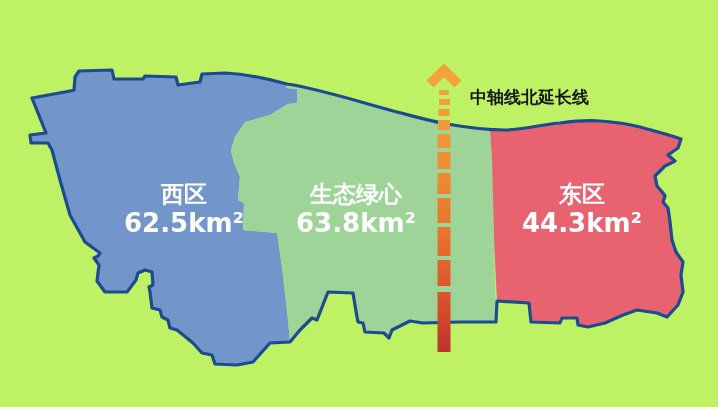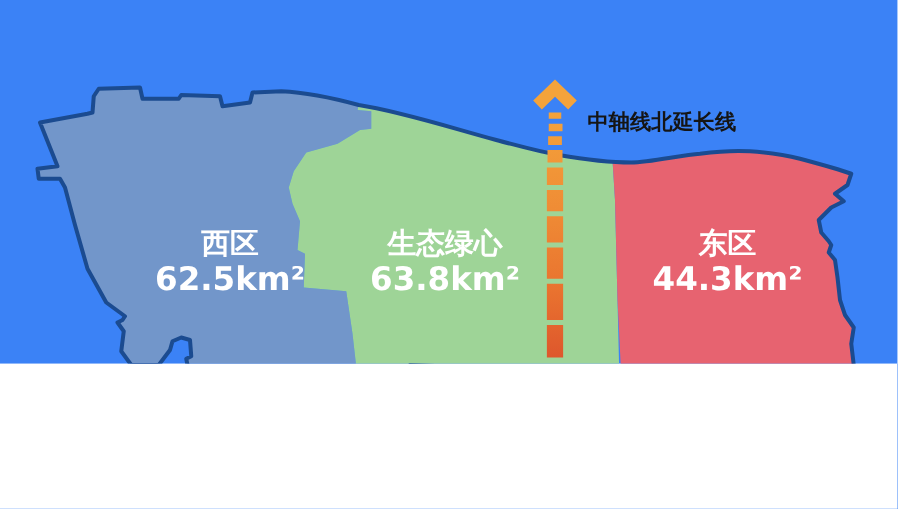--- a/index.html
+++ b/index.html
@@ -4,22 +4,22 @@
 <style>
   html, body {
     margin: 0;
     padding: 0;
     background: #ffffff;
     font-family: "DejaVu Sans", sans-serif;
   }
   .stage {
     position: relative;
     width: 718px;
-    height: 291px;
-    background: #3b82f6;
+    height: 407px;
+    background: #bef264;
     overflow: hidden;
     text-align: center;
   }
   svg { display: block; }
   .region-name {
     font-family: "DejaVu Sans", sans-serif;
     font-weight: bold;
     font-size: 23px;
   }
   .region-area {

